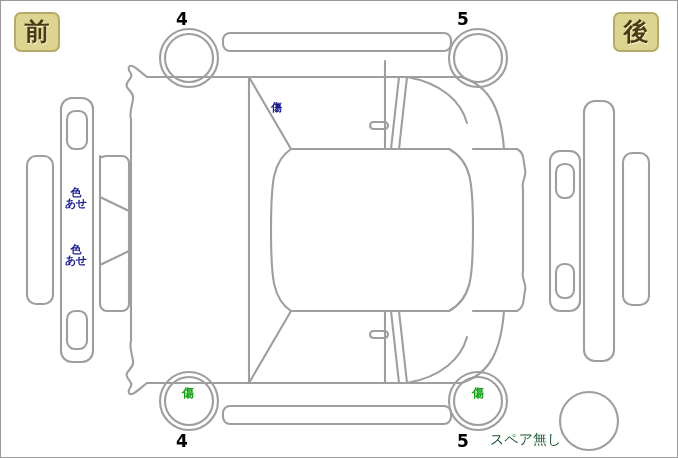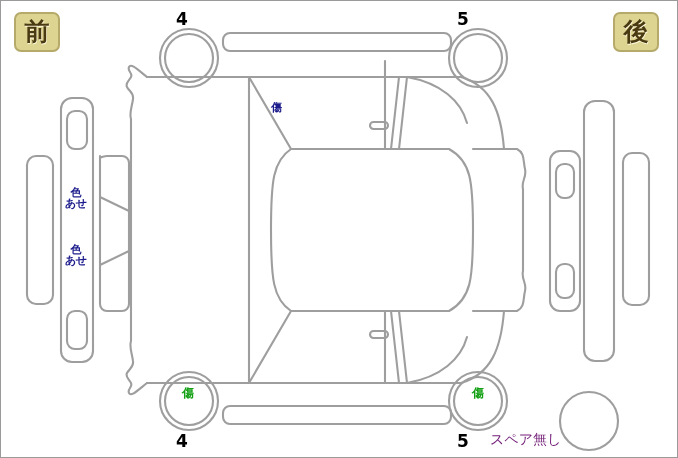--- a/index.html
+++ b/index.html
@@ -80,21 +80,21 @@
   #mark-side-2    { left: 64px;  top: 243px; font-size: 11px; }
   #mark-wheel-rl  { left: 181px; top: 386px; font-size: 12px; }
   #mark-wheel-rr  { left: 471px; top: 386px; font-size: 12px; }
 
   
   #spare-note {
     position: absolute;
     left: 489px;
     top: 430px;
     font-size: 14px;
-    color: #701a75;
+    color: #14532d;
     white-space: nowrap;
     font-family: "DejaVu Sans", "Liberation Sans", sans-serif;
   }
 </style>
 </head>
 <body>
 
 <div id="page">
 
   <svg id="diagram-svg" viewBox="0 0 678 458">

